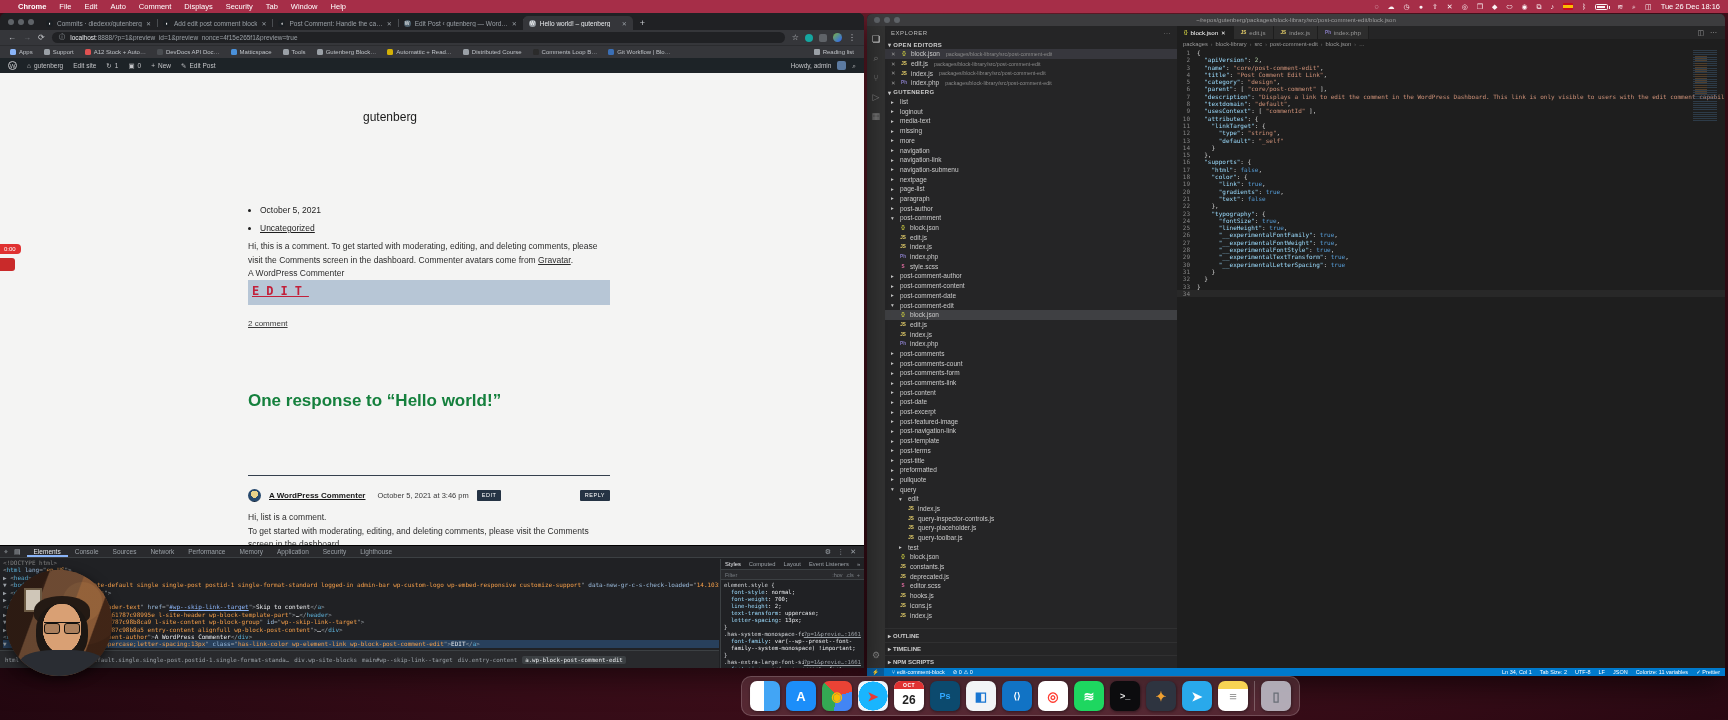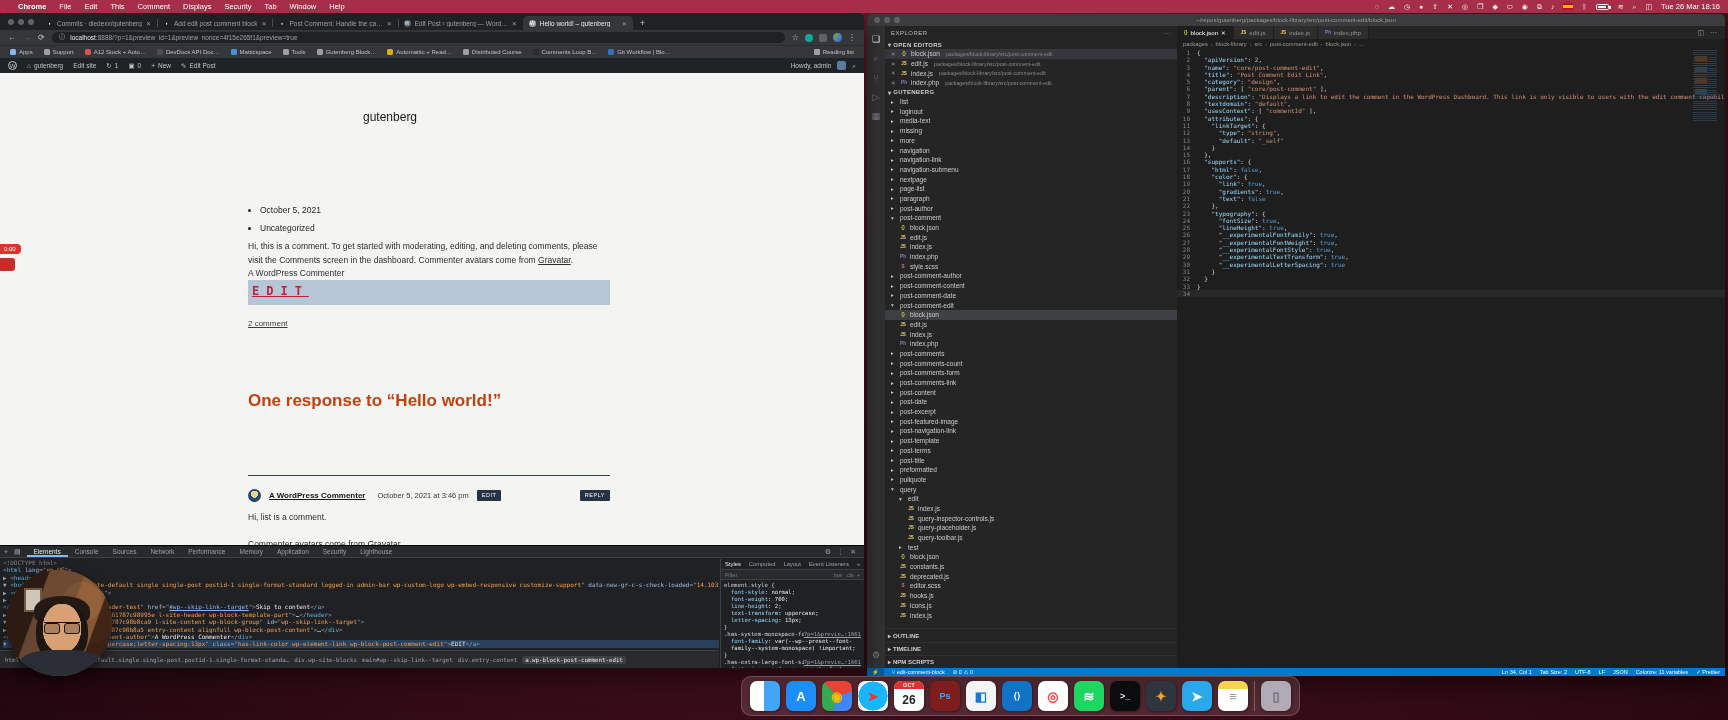--- a/index.html
+++ b/index.html
@@ -55,27 +55,27 @@
   #adminbar .wplogo { width:9px; height:9px; border:1px solid #c3c4c7; border-radius:50%; display:flex; align-items:center; justify-content:center; font-size:6px; }
   #adminbar .right { margin-left:auto; display:flex; gap:6px; align-items:center; }
   #adminbar .av { width:9px; height:9px; background:#5b7aa0; border-radius:2px; }
 
   
   #page { position:absolute; left:0; top:60px; width:864px; height:485px; background:#f4f4f3; overflow:hidden; color:#1e1e1e; }
   .sitetitle { position:absolute; left:363px; top:37px; font-size:12px; color:#1a1a1a; }
   .posttitle { position:absolute; left:0; top:68px; width:864px; text-align:center; font-size:32px; font-weight:bold; color:#161616; }
   .meta { position:absolute; left:250px; top:128px; font-size:8.5px; line-height:18px; color:#1e1e1e; }
   .meta li { list-style:disc; margin-left:10px; }
-  .meta a { color:#1e1e1e; }
+  .meta a { text-decoration:underline; color:#1e1e1e; }
   .excerpt { position:absolute; left:248px; top:167px; width:362px; font-size:8.5px; line-height:13.5px; color:#2c2c2c; }
   .excerpt a { text-decoration:underline; color:#2c2c2c; }
   .editblock { position:absolute; left:248px; top:207px; width:362px; height:25px; background:#b7c6d6; }
   .editblock a { position:absolute; left:4px; top:4px; font-family:"DejaVu Sans Mono",monospace; font-weight:bold; font-size:12px; letter-spacing:7px; color:#c2203a; text-decoration:underline; }
   .onecomment { position:absolute; left:248px; top:246px; font-size:8px; color:#3c3c3c; text-decoration:underline; }
-  .respheading { position:absolute; left:248px; top:318px; font-size:17px; font-weight:bold; color:#c2410c;text-align:center; }
+  .respheading { position:absolute; left:248px; top:318px; font-size:17px; font-weight:bold; color:#15803d;text-align:center; }
   .csep { position:absolute; left:248px; top:402px; width:362px; height:1px; background:#35404d; }
   .crow { position:absolute; left:248px; top:414px; width:362px; height:16px; display:flex; align-items:center; gap:8px; }
   .cavatar { width:13px; height:13px; border-radius:50%; background:radial-gradient(circle at 50% 40%, #e8d28a 0 35%, #27496d 36% 70%, #0f2238 71%); flex:0 0 auto; }
   .cname { font-size:8px; font-weight:bold; text-decoration:underline; color:#161616; }
   .cdate { font-size:7.5px; color:#3a3a3a; margin-left:4px; }
   .cbtn { background:#253344; color:#fff; font-size:5.5px; letter-spacing:.5px; padding:2.5px 5px; border-radius:1px; }
   .creply { margin-left:auto; }
   .cbody { position:absolute; left:248px; top:438px; width:362px; font-size:8.5px; line-height:13.5px; color:#2c2c2c; }
 
   
@@ -181,21 +181,21 @@
 <body>
 
 <div id="desktop"></div>
 
 <div id="menubar">
   <span class="apple"></span>
   <div class="menus">
       <span class="m bold">Chrome</span>
       <span class="m">File</span>
       <span class="m">Edit</span>
-      <span class="m">This</span>
+      <span class="m">Auto</span>
       <span class="m">Comment</span>
       <span class="m">Displays</span>
       <span class="m">Security</span>
       <span class="m">Tab</span>
       <span class="m">Window</span>
       <span class="m">Help</span>
     </div>
   <div class="right">
     <span class="sic" style="display: flex; gap: 9px; align-items: center;">
         <span>◌</span>
@@ -213,21 +213,21 @@
         <span>♪</span>
         <span class="flag-es"></span>
         <span>ᛒ</span>
         <span class="batt">
           <i></i>
         </span>
         <span>≋</span>
         <span>⌕</span>
         <span>◫</span>
       </span>
-    <span class="clock">Tue 26 Mar 18:16</span>
+    <span class="clock">Tue 26 Dec 18:16</span>
   </div>
 </div>
 
 <div id="chrome">
   <div id="tabstrip">
     <div class="tl">
         <i></i>
         <i></i>
         <i></i>
       </div>
@@ -373,21 +373,21 @@
     <div class="csep"></div>
     <div class="crow">
       <span class="cavatar"></span>
       <a class="cname">A WordPress Commenter</a>
       <span class="cdate">October 5, 2021 at 3:46 pm</span>
       <span class="cbtn">EDIT</span>
       <span class="cbtn creply">REPLY</span>
     </div>
     <div class="cbody">
       <span>Hi, list is a comment.</span><br>
-      <br>
+      <span>To get started with moderating, editing, and deleting comments, please visit the Comments screen in the dashboard.</span><br>
       <span>Commenter avatars come from Gravatar.</span>
     </div>
   </div>
 
   <div id="devtools">
     <div id="dtbar">
       <span class="ic">⌖</span>
       <span class="ic">▤</span>
       <span style="display:flex;height:100%;">
           <div class="dttab active">Elements</div>
@@ -875,21 +875,21 @@
     <div class="dicon" style="background: conic-gradient(from -45deg, rgb(234, 67, 53) 0deg, rgb(234, 67, 53) 33%, rgb(66, 133, 244) 33%, rgb(66, 133, 244) 66%, rgb(52, 168, 83) 66%, rgb(52, 168, 83) 100%);">
       <span style="color: rgb(251, 188, 5); font-size: 13px;">◉</span>
     </div>
     <div class="dicon" style="background: radial-gradient(circle, rgb(25, 181, 254) 0px, rgb(25, 181, 254) 68%, rgb(238, 244, 250) 69%);">
       <span style="color: rgb(229, 57, 53); font-size: 13px;">➤</span>
     </div>
     <div class="dicon" style="background: rgb(255, 255, 255);">
       <div class="cal-top">OCT</div>
       <div class="cal-num">26</div>
     </div>
-    <div class="dicon" style="background: #7f1d1d;">
+    <div class="dicon" style="background: #0c4a6e;">
       <span style="color: rgb(49, 168, 255); font-size: 9px;">Ps</span>
     </div>
     <div class="dicon" style="background: rgb(242, 244, 246);">
       <span style="color: rgb(25, 118, 210); font-size: 13px;">◧</span>
     </div>
     <div class="dicon" style="background: rgb(17, 115, 197);">
       <span style="color: rgb(255, 255, 255); font-size: 9px;">⟨⟩</span>
     </div>
     <div class="dicon" style="background: rgb(255, 255, 255);">
       <span style="color: rgb(255, 59, 48); font-size: 13px;">◎</span>

